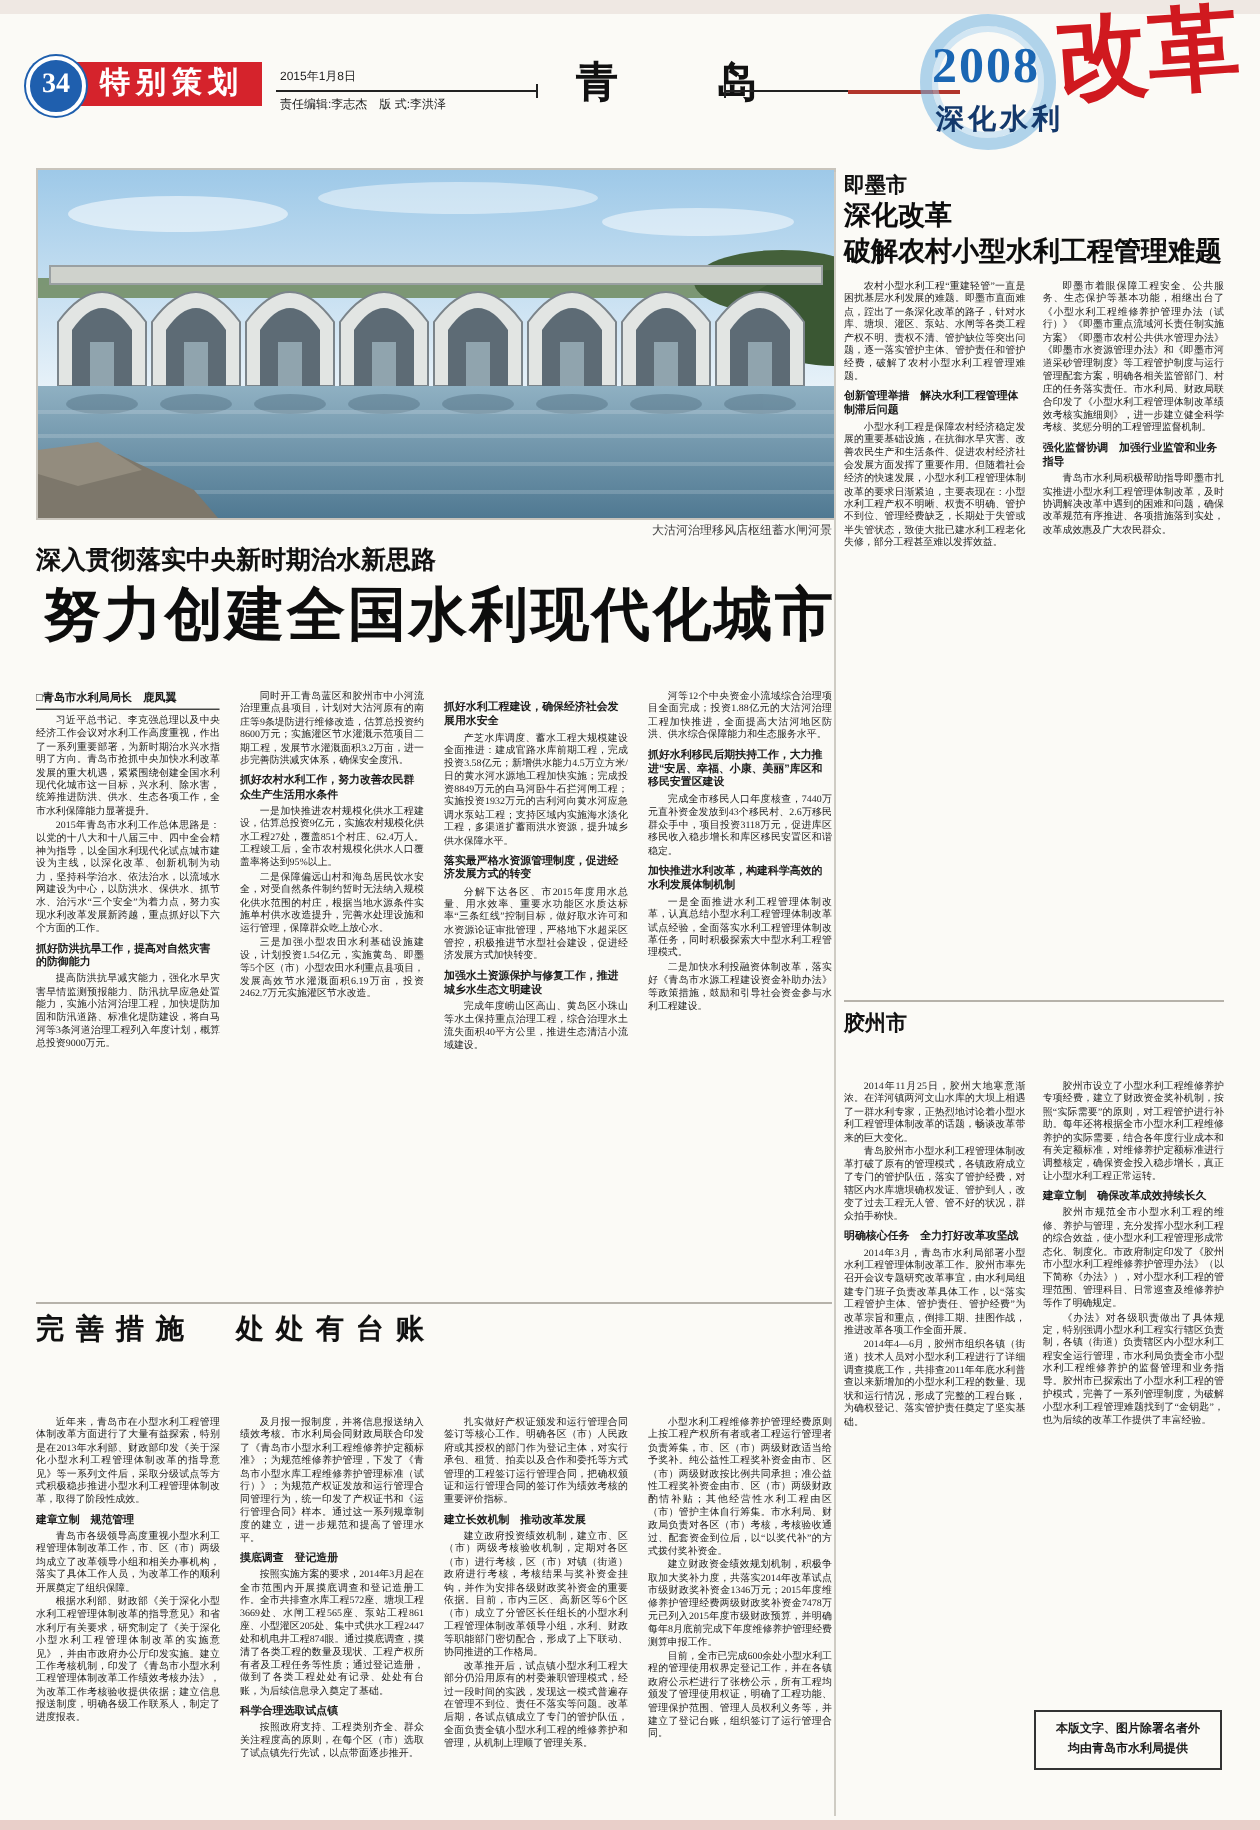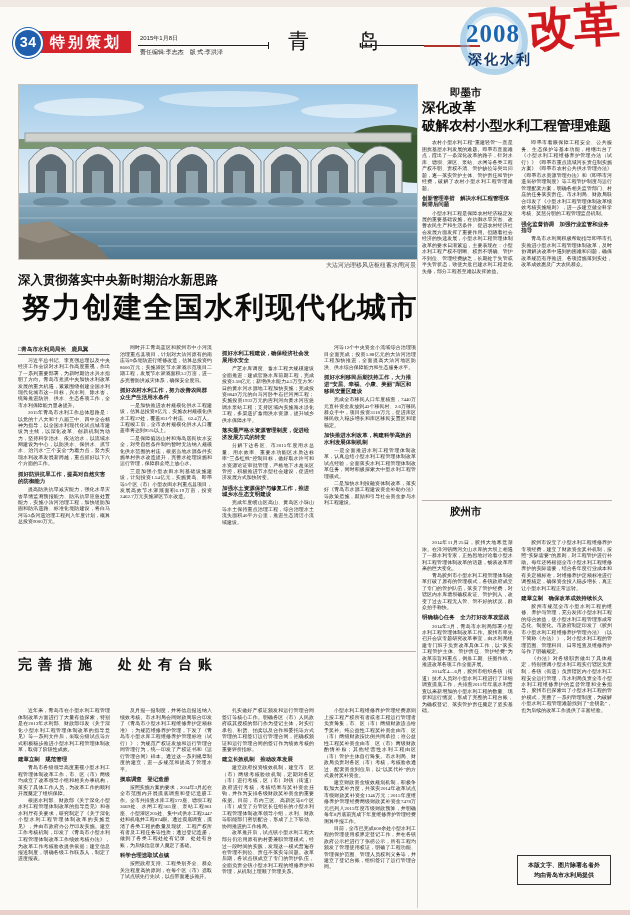--- a/index.html
+++ b/index.html
@@ -3,32 +3,32 @@
 <meta charset="utf-8">
 <style>
   html,body { margin:0; padding:0; background:#dedbd5; }
   .page { position:relative; width:630px; height:915px; margin:0 auto; background:#fbfaf6;
           font-family:"Liberation Serif", serif; color:#1c1c1c; overflow:hidden; }
 
   
   .top-strip { position:absolute; left:0; top:0; width:630px; height:7px; background:#efe8e3; }
   .badge-circle { position:absolute; left:13px; top:28px; width:26px; height:26px; border-radius:50%;
     background:#1f5fae; border:2px solid #fff; box-shadow:0 0 0 1px #1f5fae; color:#fff;
-    font-family:Liberation Mono, monospace; font-weight:bold; font-size:14px; line-height:26px;
+    font-family:Liberation Serif, serif; font-weight:bold; font-size:14px; line-height:26px;
     text-align:center; z-index:3; }
   .badge-rect { position:absolute; left:27px; top:31px; width:104px; height:22px; background:#d5232c;
     color:#fff; font-family:"Liberation Sans",sans-serif; font-weight:bold; font-size:15px;
     line-height:22px; text-align:center; letter-spacing:3px; padding-left:14px; box-sizing:border-box; z-index:2; }
   .date-line { position:absolute; left:140px; top:34px; font-size:6px; color:#222;
     font-family:"Liberation Sans",sans-serif; }
   .staff-line { position:absolute; left:140px; top:48px; font-size:6px; color:#222;
     font-family:"Liberation Sans",sans-serif; }
   .hr1 { position:absolute; left:138px; top:45px; width:130px; height:1px; background:#222; }
   .tick { position:absolute; width:1px; height:7px; background:#222; }
-  .city { position:absolute; left:288px; top:27px; font-size:21px; font-weight:normal; letter-spacing:14px; color:#111;text-align:center; }
+  .city { position:absolute; left:288px; top:27px; font-size:21px; font-weight:bold; letter-spacing:14px; color:#111;text-align:center; }
   .hr2 { position:absolute; left:362px; top:45px; width:62px; height:1px; background:#222; }
   .hr-red { position:absolute; left:424px; top:45px; width:56px; height:2px; background:#b2352b; }
   .water-ring { position:absolute; left:460px; top:7px; width:56px; height:56px; border-radius:50%;
     border:6px solid rgba(115,178,224,.55); box-shadow:inset 0 0 0 3px rgba(170,210,240,.5); }
   .logo-year { position:absolute; left:466px; top:20px; font-size:25px; font-weight:bold;
     color:#1a66b3; letter-spacing:1px; }
   .logo-sub { position:absolute; left:468px; top:51px; font-size:14px; font-weight:bold;
     color:#13386b; letter-spacing:2px; }
   .logo-theme { position:absolute; left:528px; top:4px; font-size:46px; font-weight:bold;
     color:#d0191f; transform:rotate(-4deg); line-height:1; }
@@ -56,21 +56,21 @@
   .rule-h { position:absolute; background:#b6b2aa; height:1px; }
   .rule-v { position:absolute; background:#cfccc4; width:1px; }
 
   
   .bottom-kicker { position:absolute; left:18px; top:656px; font-size:14px; font-weight:bold;
     letter-spacing:6px; color:#111; }
   .bottom-title { position:absolute; left:18px; top:671px; width:400px; font-size:24px; font-weight:bold;
     letter-spacing:0.8px; white-space:nowrap; color:#0d0d0d; }
 
   
-  .side-kicker { font-size:10.5px; font-weight:bold; color:#111; position:absolute; left:422px;margin-left:28px; }
+  .side-kicker { font-size:10.5px; font-weight:bold; color:#111; position:absolute; left:422px; }
   .side-title { font-size:13.5px; font-weight:bold; color:#0d0d0d; position:absolute; left:422px;
     width:192px; white-space:nowrap; }
   .side-body { position:absolute; left:422px; width:190px; overflow:hidden; }
   .side-body .scaled { column-count:2; column-gap:14px; }
 
   .notice-box { position:absolute; left:517px; top:855px; width:94px; height:30px;
     border:1px solid #333; background:#fbfaf6; z-index:4; text-align:center; padding-top:5px;
     box-sizing:border-box; }
   .notice-box div { font-size:6px; font-weight:bold; line-height:1.6; }
 

